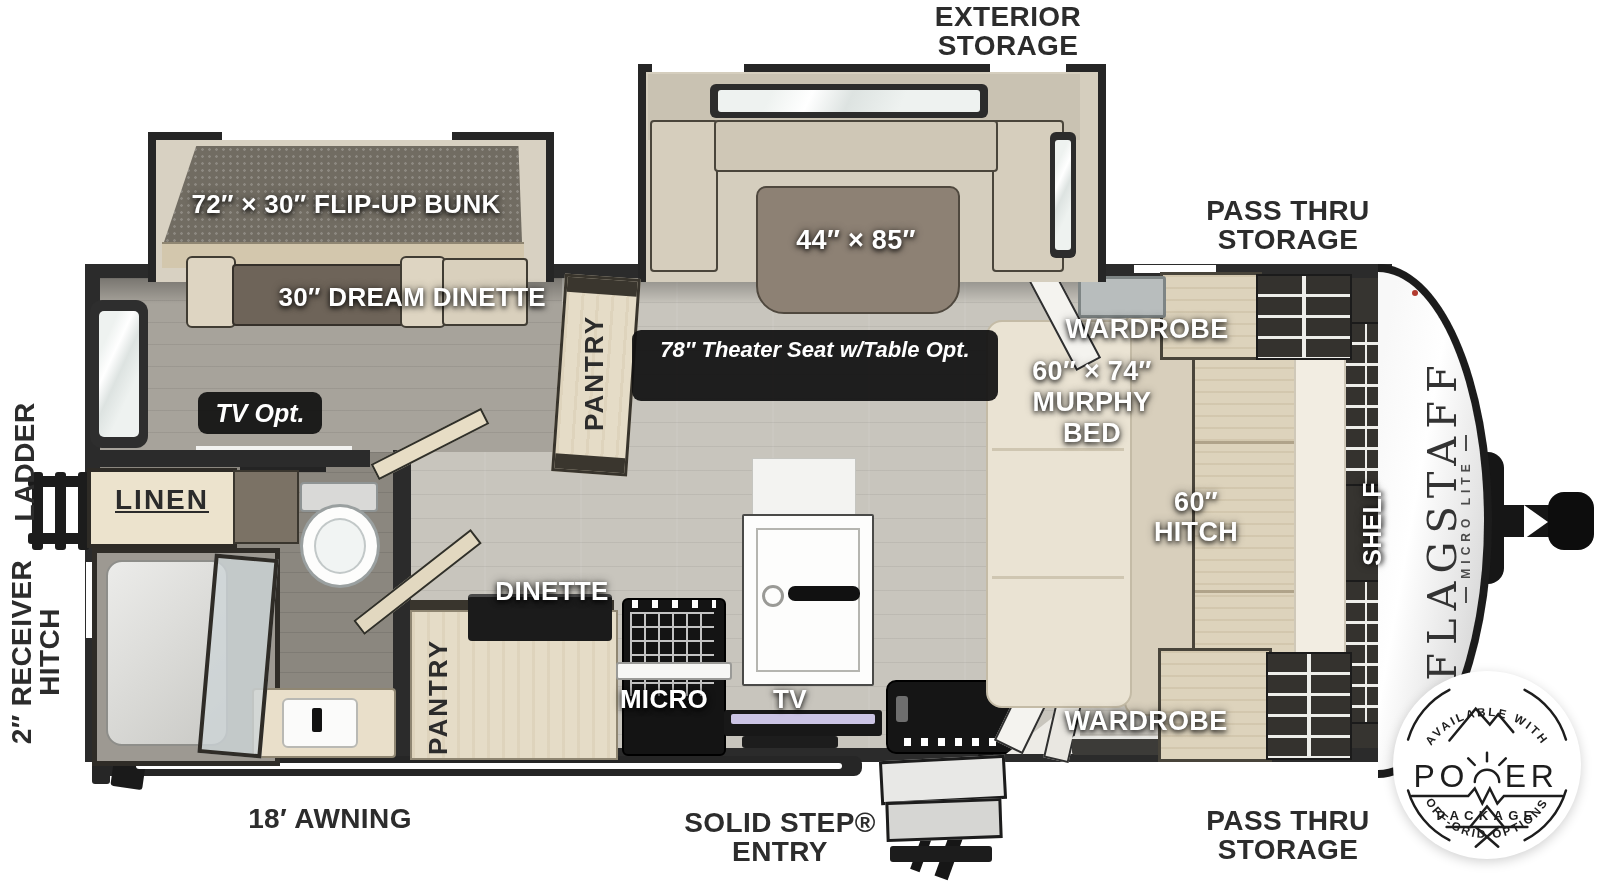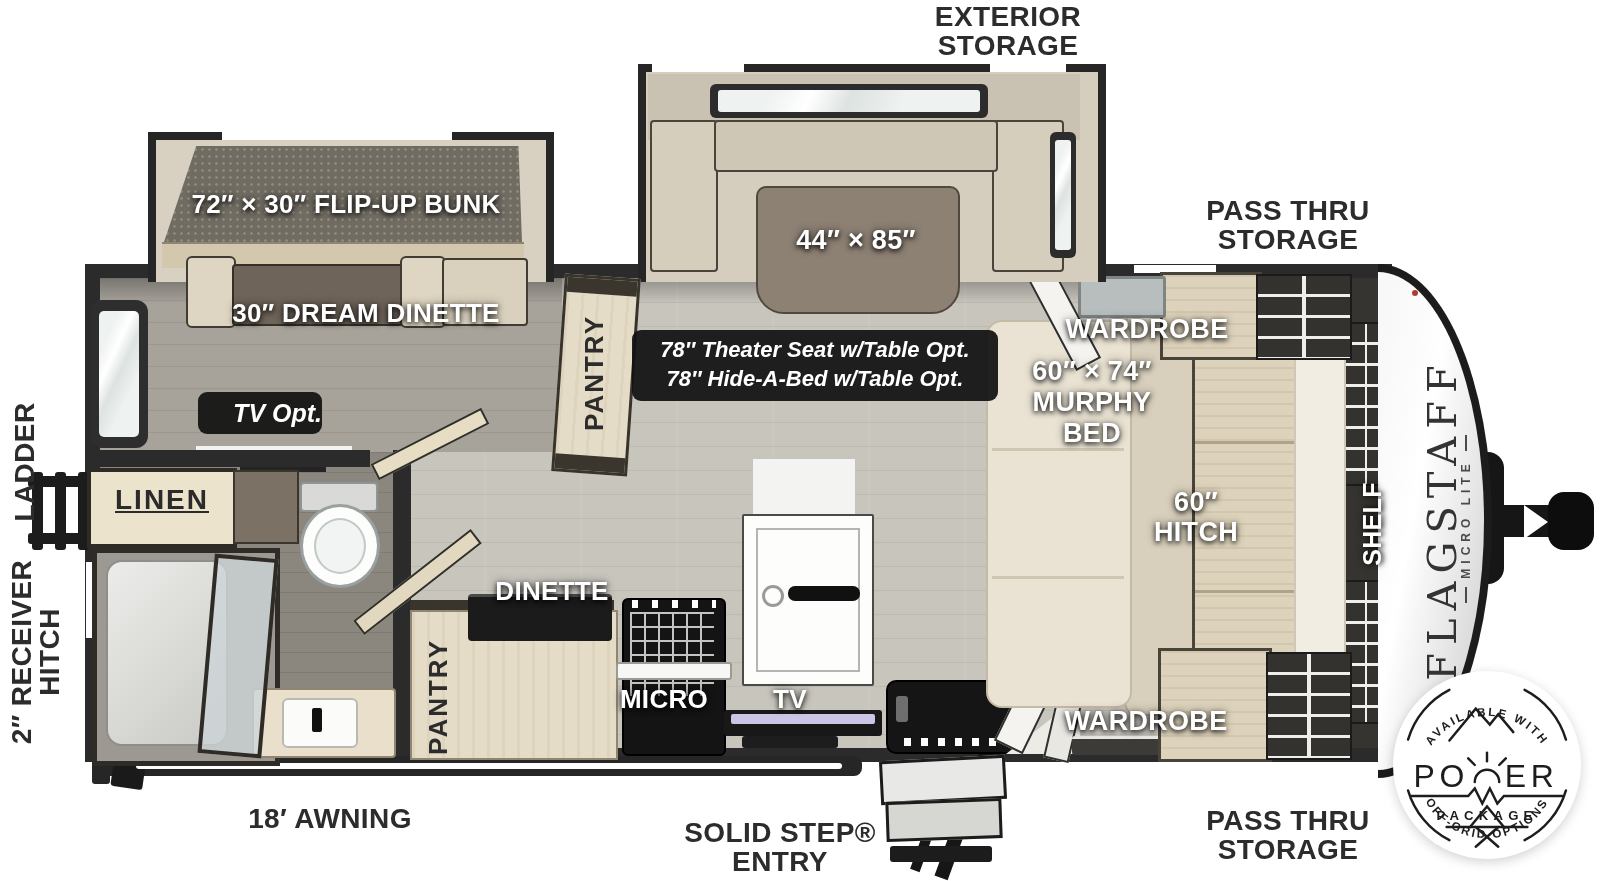--- a/index.html
+++ b/index.html
@@ -65,52 +65,51 @@
   <div class="abs" style="left:148px;top:132px;width:390px;height:142px;border:8px solid #262626;border-bottom:none;background:#d8d1c2;z-index:10;"></div>
   <div class="abs" style="left:222px;top:132px;width:230px;height:8px;background:#fff;z-index:12;"></div>
   <div class="abs speckle" style="left:164px;top:146px;width:358px;height:96px;clip-path:polygon(9% 0,99% 0,100% 100%,0 100%);z-index:11;"></div>
   <div class="abs" style="left:162px;top:242px;width:362px;height:24px;background:#d3c7ad;border-top:2px solid #8f8672;z-index:11;"></div>
   <div class="abs int-label" style="left:160px;top:189px;width:372px;">72″ × 30″ FLIP-UP BUNK</div>
 
   <div class="abs" style="left:186px;top:256px;width:46px;height:68px;background:#ded5c2;border:2px solid #403c33;border-radius:6px;z-index:11;"></div>
   <div class="abs" style="left:232px;top:264px;width:168px;height:58px;background:#6e6459;border:2px solid #35302a;border-radius:4px;z-index:11;"></div>
   <div class="abs" style="left:400px;top:256px;width:42px;height:68px;background:#ded5c2;border:2px solid #403c33;border-radius:6px;z-index:11;"></div>
   <div class="abs" style="left:442px;top:258px;width:82px;height:64px;background:#d9d0bd;border:2px solid #403c33;border-radius:4px;z-index:11;"></div>
-  <div class="abs int-label" style="left:186px;top:298px;width:360px;z-index:15;">30″ DREAM DINETTE</div>
+  <div class="abs int-label" style="left:186px;top:282px;width:360px;z-index:15;text-align:right;">30″ DREAM DINETTE</div>
 
   <div class="abs" style="left:638px;top:64px;width:452px;height:210px;border:8px solid #262626;border-bottom:none;background:#d5cebe;z-index:10;"></div>
   <div class="abs" style="left:648px;top:74px;width:432px;height:66px;background:#c9c2b2;z-index:11;"></div>
   <div class="abs" style="left:652px;top:64px;width:92px;height:8px;background:#fff;z-index:12;"></div>
   <div class="abs" style="left:990px;top:64px;width:76px;height:8px;background:#fff;z-index:12;"></div>
   <div class="abs" style="left:710px;top:84px;width:278px;height:34px;background:#2c2c2c;border-radius:6px;z-index:12;"></div>
   <div class="abs glass" style="left:718px;top:90px;width:262px;height:22px;border-radius:3px;z-index:13;"></div>
   <div class="abs" style="left:650px;top:120px;width:64px;height:148px;background:#d6cebd;border:2px solid #4a453b;border-radius:4px;z-index:11;"></div>
   <div class="abs" style="left:992px;top:120px;width:68px;height:148px;background:#d6cebd;border:2px solid #4a453b;border-radius:4px;z-index:11;"></div>
   <div class="abs" style="left:714px;top:120px;width:280px;height:48px;background:#cfc7b6;border:2px solid #4a453b;border-radius:4px;z-index:11;"></div>
   <div class="abs" style="left:756px;top:186px;width:200px;height:124px;background:#8d8174;border:2px solid #4f483e;border-radius:10px 10px 28px 28px;z-index:12;"></div>
   <div class="abs int-label" style="left:758px;top:224px;width:196px;font-size:27px;line-height:1.22;z-index:15;">
     <div>44″ × 85″</div>
   </div>
   <div class="abs" style="left:1050px;top:132px;width:26px;height:126px;background:#2c2c2c;border-radius:6px;z-index:12;"></div>
   <div class="abs glass" style="left:1055px;top:140px;width:16px;height:110px;border-radius:3px;z-index:13;"></div>
 
   <div class="dark-badge" style="left:632px;top:330px;width:366px;height:66px;font-size:22px;line-height:29px;padding-top:5px;">
     <div>78″ Theater Seat w/Table Opt.</div>
-    <div>78″ Hide-A-Bed w/Table Opt.</div>
   </div>
 
   <div class="abs wood" style="left:558px;top:276px;width:70px;height:192px;border:3px solid #38342c;transform:rotate(4deg);z-index:12;">
     <div style="position:absolute;left:0;top:0;right:0;height:15px;background:#3a362e;"></div>
     <div style="position:absolute;left:0;bottom:0;right:0;height:15px;background:#3a362e;"></div>
   </div>
   <div class="abs rot" style="left:503px;top:359px;width:180px;height:28px;text-align:center;font-weight:700;font-size:26px;color:#2c2c2c;letter-spacing:2px;z-index:13;">PANTRY</div>
 
   <div class="abs" style="left:90px;top:300px;width:58px;height:148px;background:#2e2e2e;border-radius:12px;z-index:4;"></div>
   <div class="abs glass" style="left:99px;top:311px;width:40px;height:126px;border-radius:5px;z-index:5;"></div>
-  <div class="dark-badge" style="left:198px;top:392px;width:124px;height:42px;font-size:25px;line-height:42px;text-align:right;">TV Opt.</div>
+  <div class="dark-badge" style="left:198px;top:392px;width:124px;height:42px;font-size:25px;line-height:42px;">TV Opt.</div>
   <div class="abs" style="left:196px;top: 446px;width:156px;height:17px;background:#1c1c1c;border-top:4px solid #f2f2f0;z-index:4;"></div>
   <div class="abs" style="left:240px;top:463px;width:86px;height:9px;background:#242424;z-index:4;"></div>
 
   <div class="abs wall" style="left:85px;top:450px;width:285px;height:17px;z-index:4;"></div>
   <div class="abs" style="left:368px;top:435px;width:120px;height:14px;background:#e7ddc5;border:2px solid #30302a;transform:rotate(-27deg);z-index:6;"></div>
   <div class="abs wall" style="left:393px;top:450px;width:18px;height:306px;z-index:4;"></div>
   <div class="abs" style="left:87px;top:468px;width:142px;height:72px;background:#ece3cd;border:4px solid #2e2b26;z-index:5;"></div>
   <div class="abs" style="left:87px;top:484px;width:150px;text-align:center;font-weight:700;font-size:28px;color:#2b2b2b;letter-spacing:2px;z-index:6;text-decoration:underline;">LINEN</div>
   <div class="abs" style="left:233px;top:470px;width:62px;height:70px;background:#7b7265;border:2px solid #3a362e;z-index:5;"></div>
   <div class="abs" style="left:300px;top:482px;width:74px;height:26px;background:#d9d9d7;border:2px solid #8f9494;border-radius:4px;z-index:5;"></div>
@@ -212,21 +211,21 @@
   </div>
   <div class="ext-label" style="left:1188px;top:196px;width:200px;">
     <div>PASS THRU</div>
     <div>STORAGE</div>
   </div>
   <div class="ext-label" style="left:1188px;top:806px;width:200px;">
     <div>PASS THRU</div>
     <div>STORAGE</div>
   </div>
   <div class="ext-label" style="left:235px;top:804px;width:190px;">18′ AWNING</div>
-  <div class="ext-label" style="left:680px;top:808px;width:200px;margin-top:10px;">
+  <div class="ext-label" style="left:680px;top:808px;width:200px;">
     <div>SOLID STEP®</div>
     <div>ENTRY</div>
   </div>
   <div class="ext-label rot" style="left:-56px;top:448px;width:160px;height:28px;">LADDER</div>
   <div class="ext-label rot" style="left:-74px;top:624px;width:220px;height:56px;line-height:28px;">
     <div>2″ RECEIVER</div>
     <div>HITCH</div>
   </div>
 
   <div class="abs" style="left:1393px;top:671px;width:188px;height:188px;border-radius:50%;background:#fff;box-shadow:0 3px 12px rgba(0,0,0,.18);z-index:40;">

